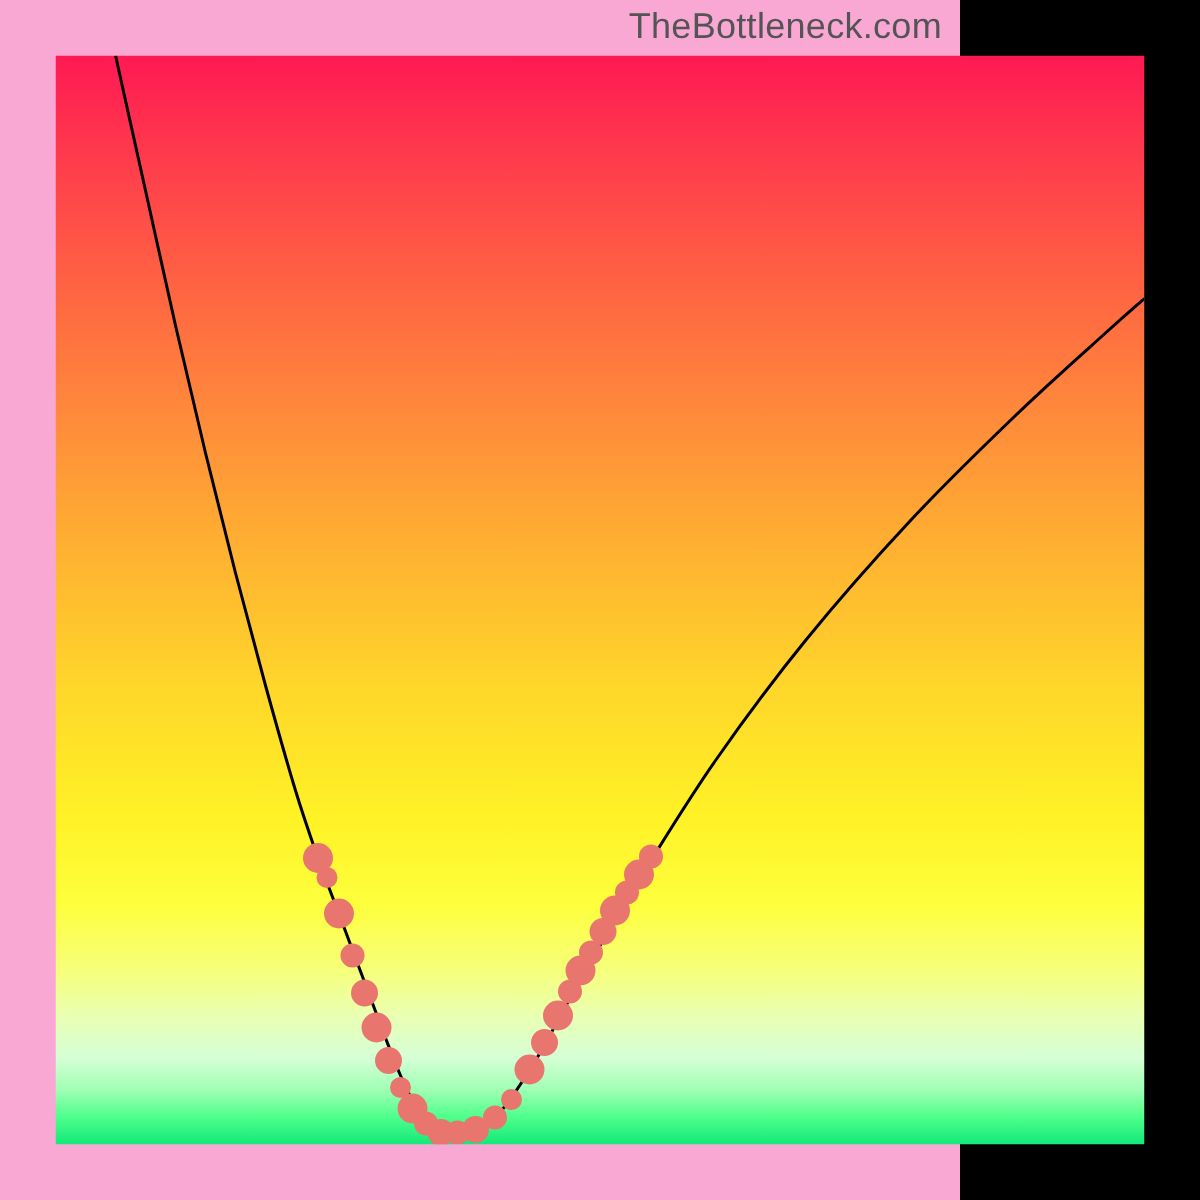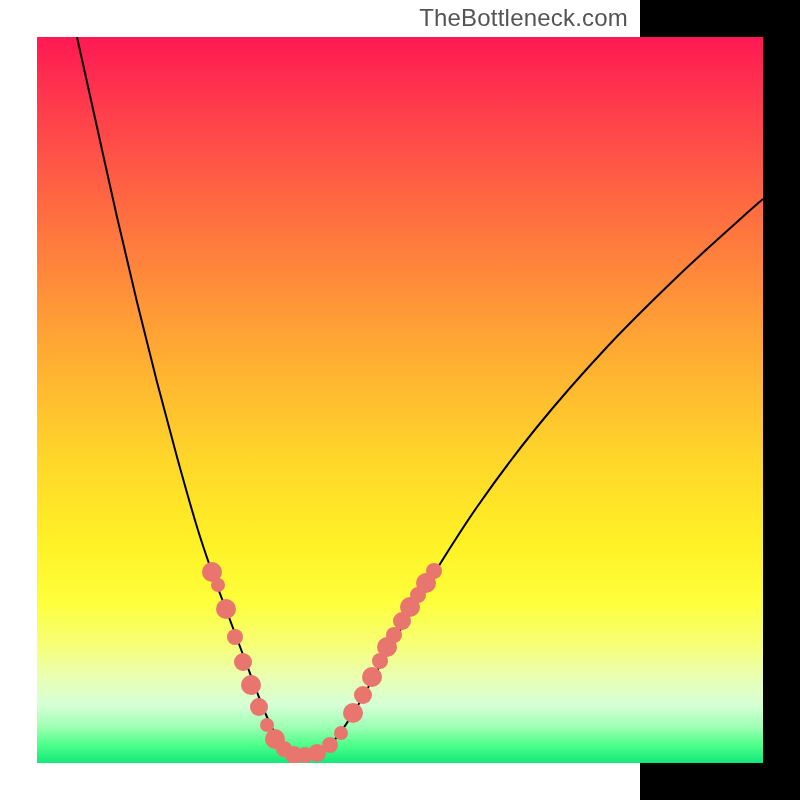--- a/index.html
+++ b/index.html
@@ -8,21 +8,21 @@
     width: 800px;
     height: 800px;
     background: #000;
     font-family: Arial, Helvetica, sans-serif;
     overflow: hidden;
   }
   .outer {
     position: relative;
     width: 640px;
     height: 800px;
-    background: #ffffff;
+    background: #f9a8d4;
   }
   .watermark {
     position: absolute;
     top: 4px;
     right: 12px;
     color: #545454;
     font-size: 24px;
     font-weight: 500;
     letter-spacing: 0.2px;
     z-index: 20;

